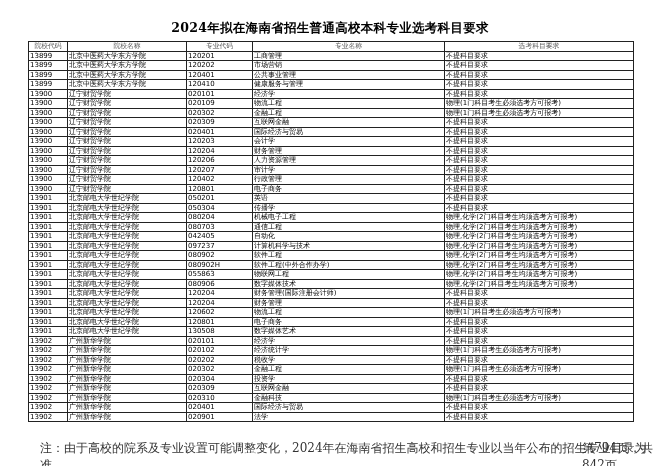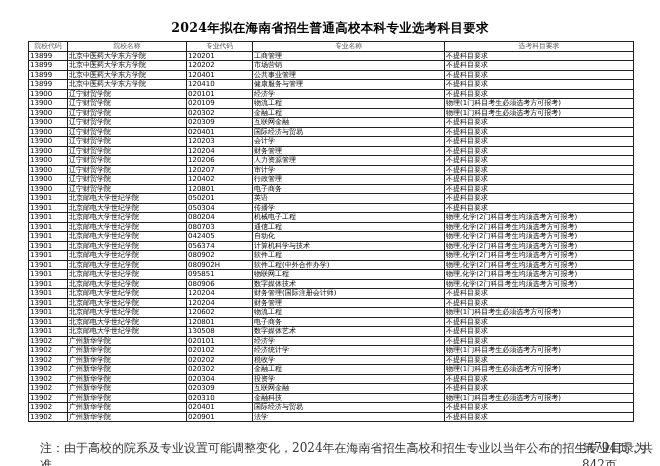--- a/index.html
+++ b/index.html
@@ -172,42 +172,42 @@
       <tr>
         <td class="code">13901</td>
         <td>北京邮电大学世纪学院</td>
         <td>042405</td>
         <td>自动化</td>
         <td>物理,化学(2门科目考生均须选考方可报考)</td>
       </tr>
       <tr>
         <td class="code">13901</td>
         <td>北京邮电大学世纪学院</td>
-        <td>056374</td>
+        <td>097237</td>
         <td>计算机科学与技术</td>
         <td>物理,化学(2门科目考生均须选考方可报考)</td>
       </tr>
       <tr>
         <td class="code">13901</td>
         <td>北京邮电大学世纪学院</td>
         <td>080902</td>
         <td>软件工程</td>
         <td>物理,化学(2门科目考生均须选考方可报考)</td>
       </tr>
       <tr>
         <td class="code">13901</td>
         <td>北京邮电大学世纪学院</td>
         <td>080902H</td>
         <td>软件工程(中外合作办学)</td>
         <td>物理,化学(2门科目考生均须选考方可报考)</td>
       </tr>
       <tr>
         <td class="code">13901</td>
         <td>北京邮电大学世纪学院</td>
-        <td>095851</td>
+        <td>055863</td>
         <td>物联网工程</td>
         <td>物理,化学(2门科目考生均须选考方可报考)</td>
       </tr>
       <tr>
         <td class="code">13901</td>
         <td>北京邮电大学世纪学院</td>
         <td>080906</td>
         <td>数字媒体技术</td>
         <td>物理,化学(2门科目考生均须选考方可报考)</td>
       </tr>

